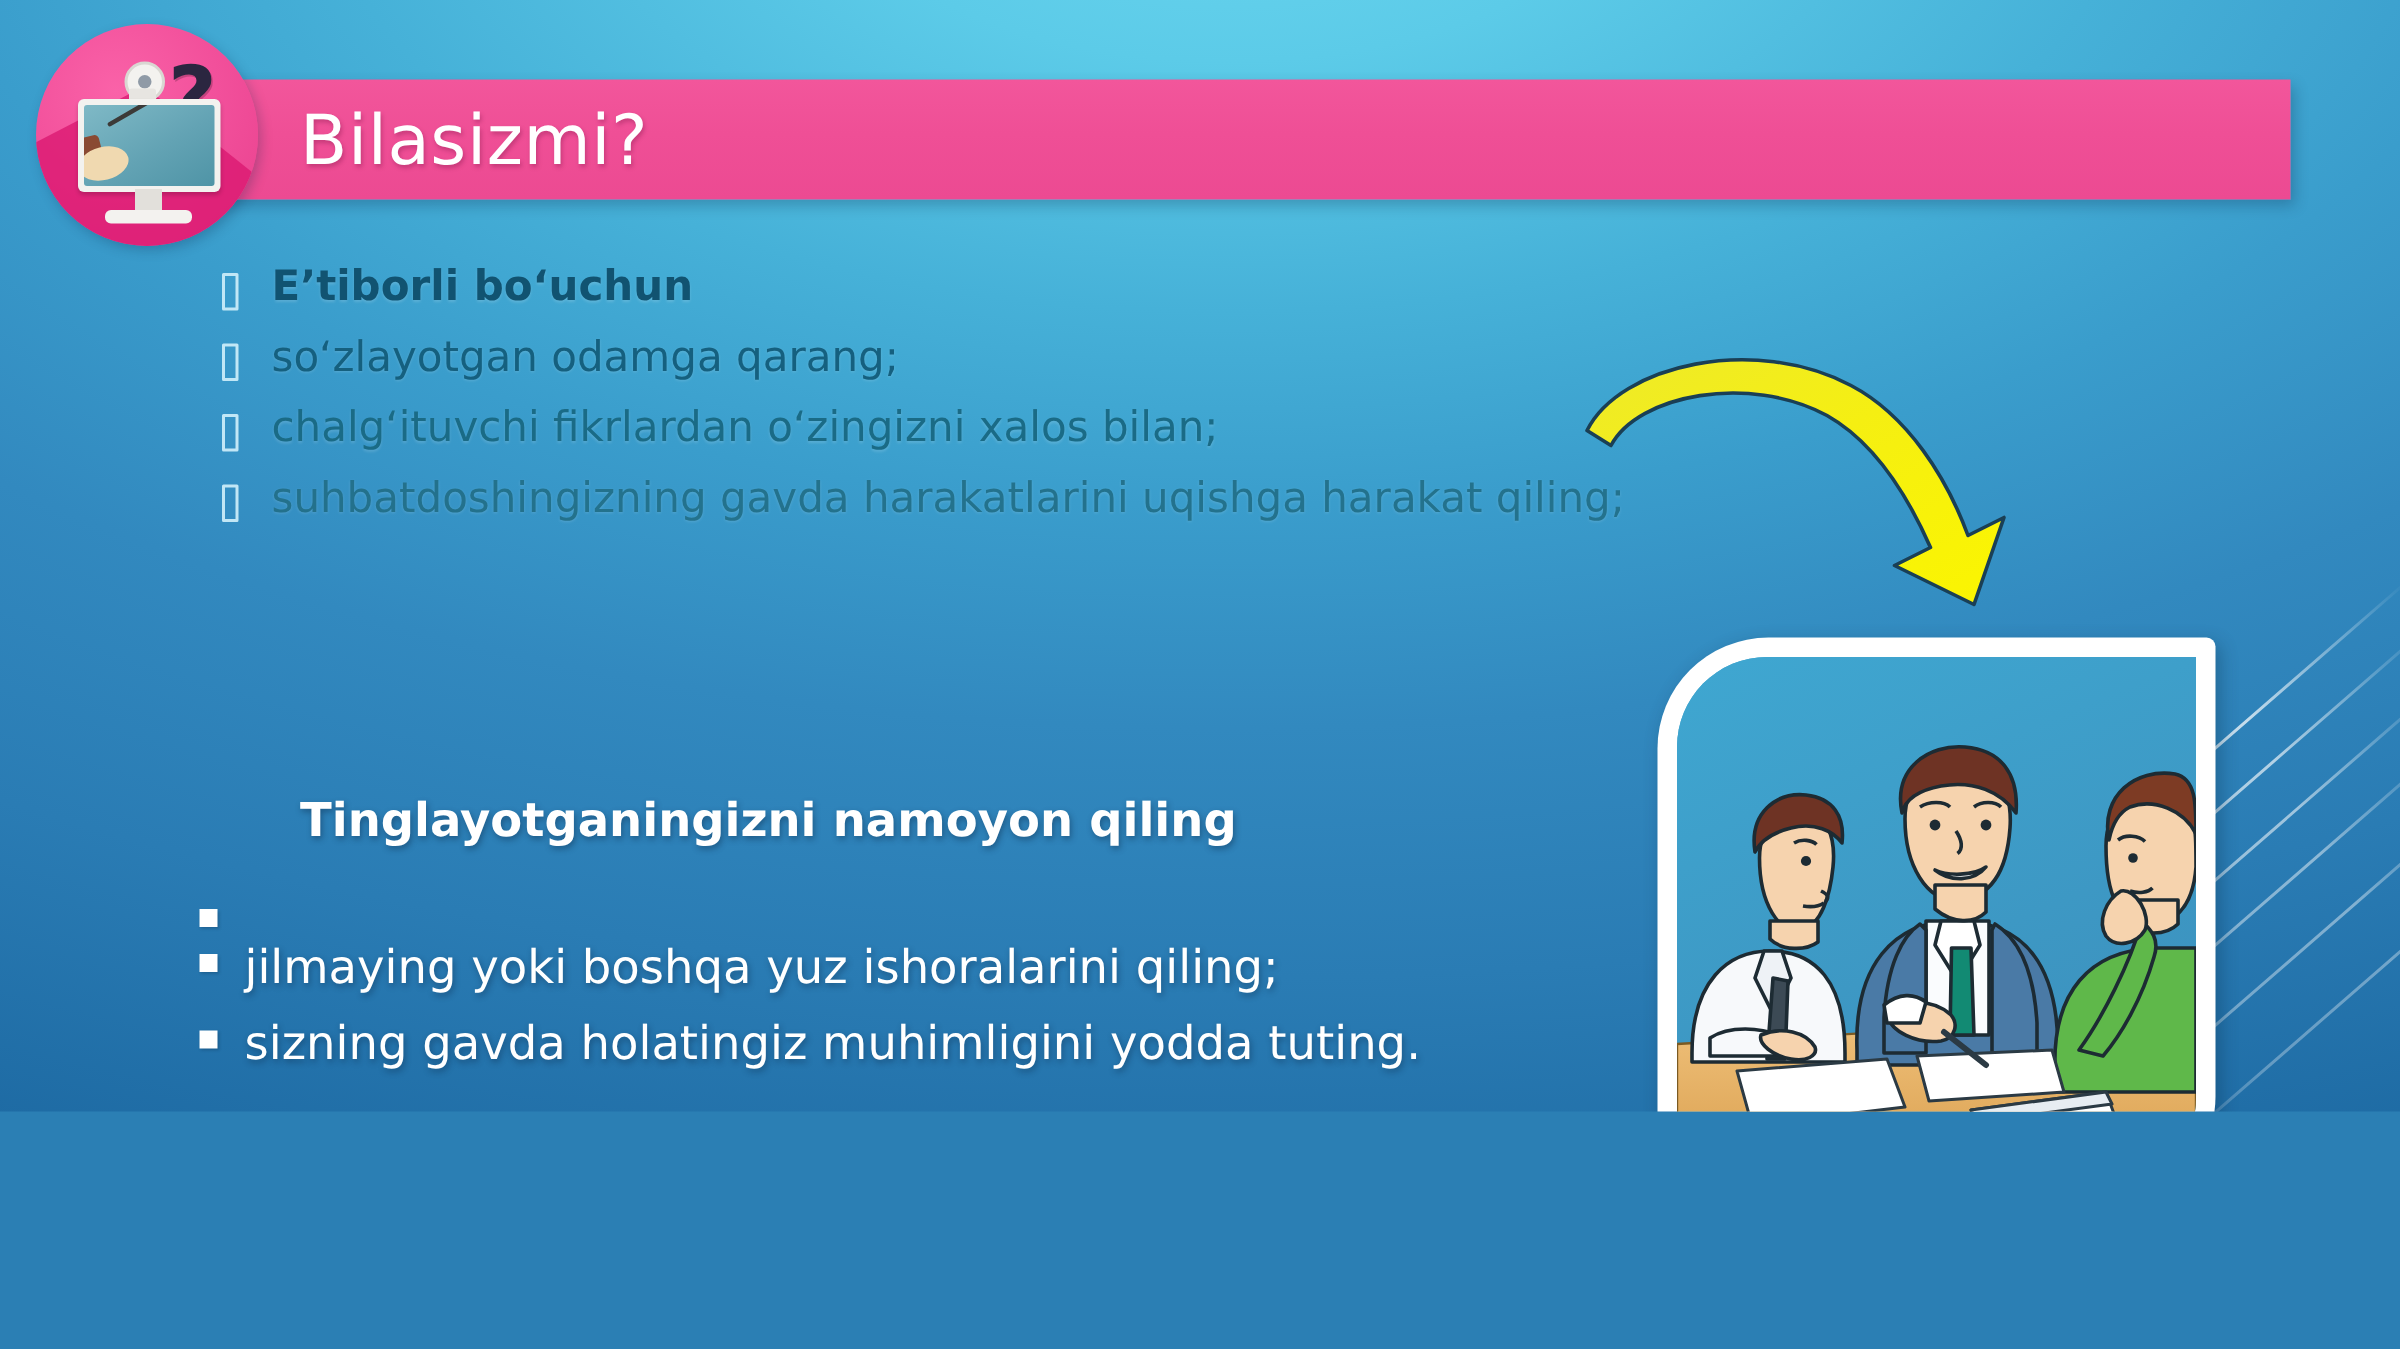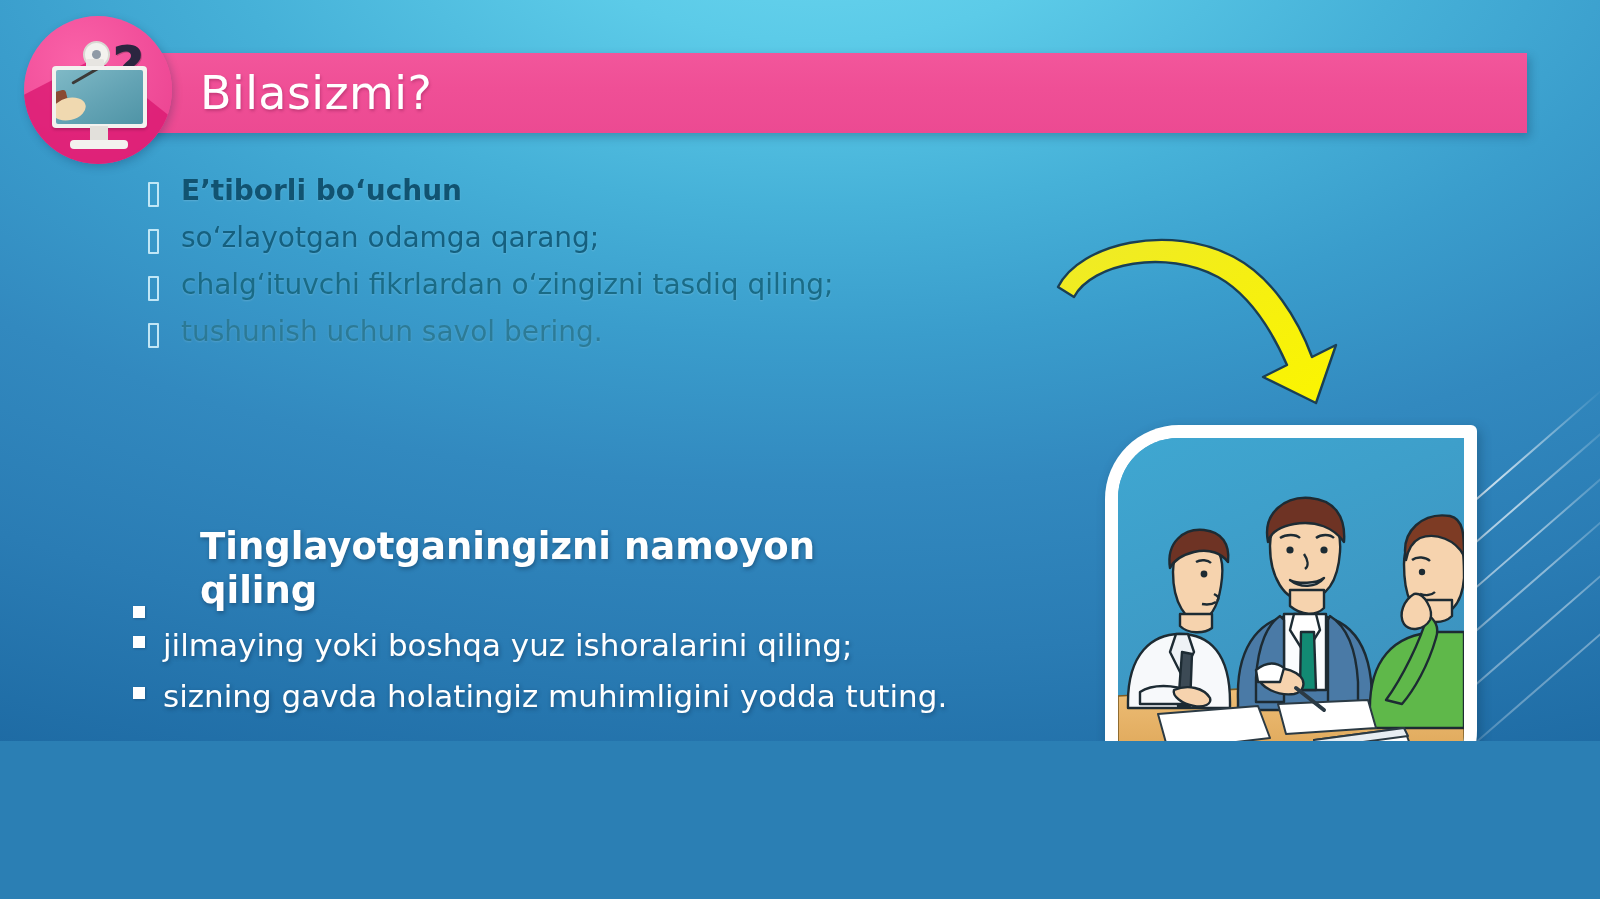--- a/index.html
+++ b/index.html
@@ -85,21 +85,21 @@
   }
   .li-top.lead .txt{font-weight:700;color:#115371;font-size:28px;}
   .li-top.fade1 .txt{color:#15607f;text-align:center;}
   .li-top.fade2 .txt{color:#1a6b86;}
   .li-top.fade3 .txt{color:#226f88;opacity:.92;}
   .li-top.fade4 .txt{color:#2a758c;opacity:.82;}
 
   
   .sub-head{
     position:absolute;left:200px;top:525px;width:700px;
-    color:#ffffff;font-size:37px;font-weight:700;line-height:44px;
+    color:#ffffff;font-size:31px;font-weight:700;line-height:44px;
     text-shadow:1px 2px 4px rgba(10,40,70,.45);
   }
   
   .list-bottom{position:absolute;left:133px;top:592px;width:960px;}
   .li-bot{display:flex;align-items:flex-start;margin-bottom:4px;}
   .sq{flex:0 0 auto;width:12px;height:12px;background:#ffffff;margin-right:18px;margin-top:14px;box-shadow:1px 1px 2px rgba(10,40,70,.3);}
   .li-bot .txt{
     color:#ffffff;font-size:31px;line-height:47px;
     text-shadow:1px 2px 4px rgba(10,40,70,.45);
   }
@@ -159,25 +159,25 @@
     <div class="li-top lead">
       <span class="tofu"></span>
       <span class="txt">E’tiborli bo‘uchun</span>
     </div>
     <div class="li-top fade1">
       <span class="tofu"></span>
       <span class="txt">so‘zlayotgan odamga qarang;</span>
     </div>
     <div class="li-top fade2">
       <span class="tofu"></span>
-      <span class="txt">chalg‘ituvchi fikrlardan o‘zingizni tasdiq qiling;</span>
-    </div>
-    <div class="li-top fade4">
-      <span class="tofu"></span>
-      <span class="txt">tushunish uchun savol bering.</span>
+      <span class="txt">chalg‘ituvchi fikrlardan o‘zingizni xalos bilan;</span>
+    </div>
+    <div class="li-top fade3">
+      <span class="tofu"></span>
+      <span class="txt">suhbatdoshingizning gavda harakatlarini uqishga harakat qiling;</span>
     </div>
   </div>
 
   <div class="arrow">
     <svg viewBox="0 0 340 200" xmlns="http://www.w3.org/2000/svg">
       <defs>
         <linearGradient id="ygrad" x1="0" y1="0" x2="1" y2="1">
           <stop offset="0%" stop-color="#eeea2a"></stop>
           <stop offset="45%" stop-color="#f5ef12"></stop>
           <stop offset="100%" stop-color="#fbf500"></stop>

